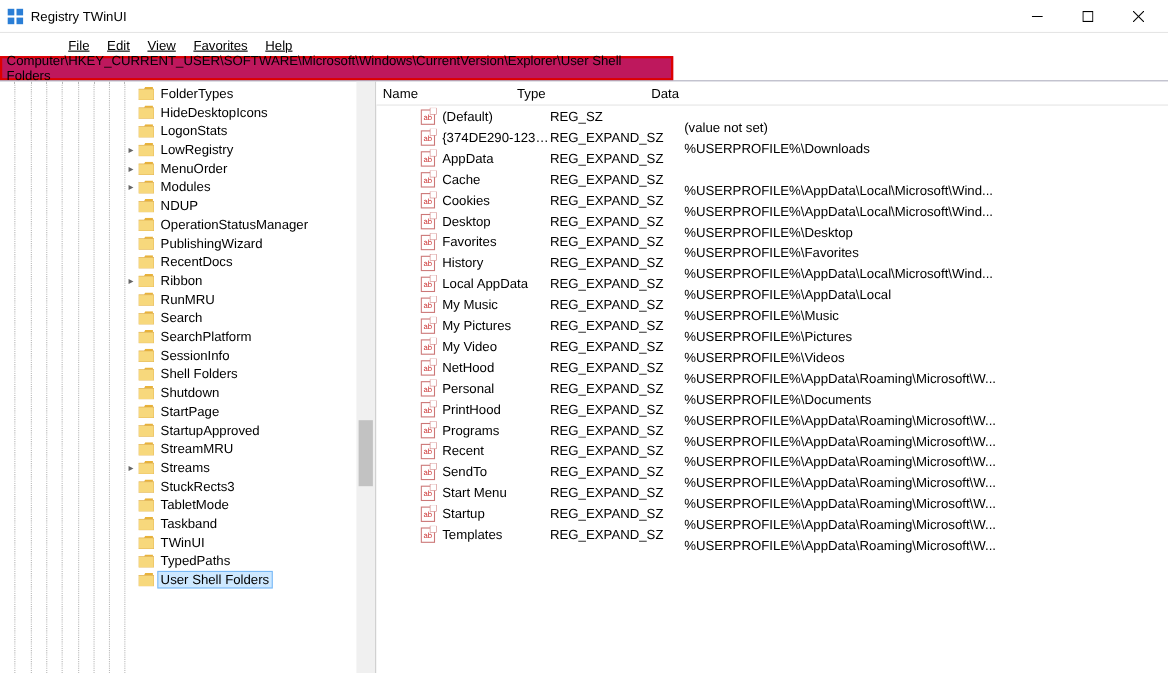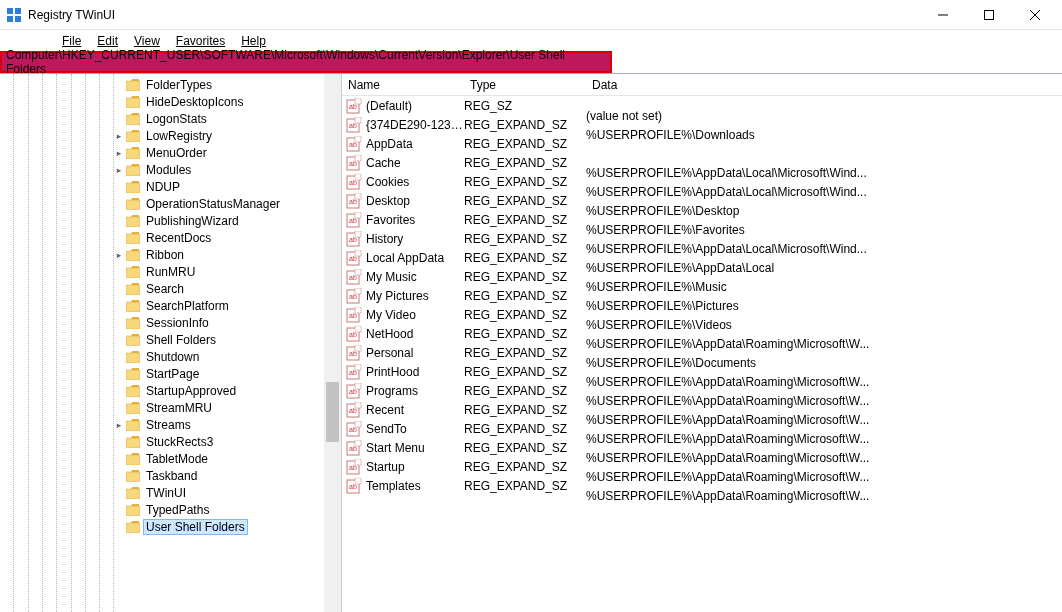--- a/index.html
+++ b/index.html
@@ -25,21 +25,21 @@
   .tree-guides { position: absolute; left: 0; top: 0; bottom: 0; pointer-events:none; }
   .guide { position:absolute; top:0; bottom:0; width:0; border-left:1px dotted #b8b8b8; }
   .tree-scroll { position:absolute; right:0; top:0; bottom:0; width:17px; background:#f0f0f0; }
   .tree-thumb { position:absolute; right:2px; width:13px; background:#c2c2c2; border-radius:0; top:308px; height:60px; }
   .list-pane { flex: 1; display: flex; flex-direction: column; overflow: hidden; position:relative; }
   .list-header { display: flex; height: 22px; align-items: flex-end; border-bottom: 1px solid #e5e5e5; background:#fff; }
   .col { padding: 3px 6px; font-size: 12px; }
   .col-name { width: 122px; }
   .col-type { width: 122px; }
   .col-data { flex: 1; }
-  .list-body { flex: 1; overflow: hidden; }
+  .list-body { flex: 1; overflow: hidden; padding-left: 36px; }
   .row { display: flex; align-items: center; height: 19px; font-size: 12px; }
   .row .icon { width: 16px; height: 16px; margin: 0 4px 0 4px; }
   .row .c-name { width: 98px; overflow:hidden; text-overflow: ellipsis; white-space: nowrap; }
   .row .c-type { width: 122px; overflow:hidden; text-overflow: ellipsis; white-space: nowrap; }
   .row .c-data { flex:1; overflow:hidden; text-overflow: ellipsis; white-space: nowrap; padding-right:10px;margin-top:20px;}
   svg { display:block; }
 </style>
 </head>
 <body>
 

